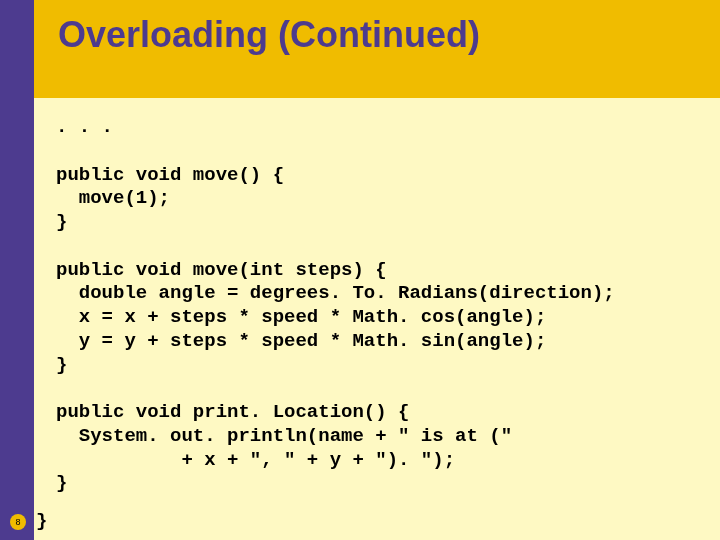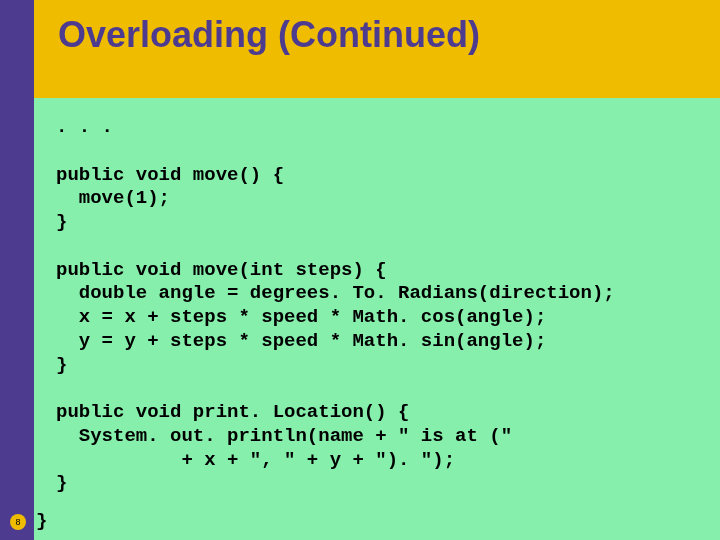--- a/index.html
+++ b/index.html
@@ -1,21 +1,21 @@
 <!DOCTYPE html>
 <html><head>
 <meta charset="utf-8">
 <style>
   * { margin: 0; padding: 0; box-sizing: border-box; }
   html, body { width: 720px; height: 540px; overflow: hidden; font-family: Arial, Helvetica, sans-serif; background: #fff; }
   .slide {
     position: relative;
     width: 720px;
     height: 540px;
-    background: #86efac;
+    background: #fef9c3;
   }
   .sidebar {
     position: absolute;
     left: 0; top: 0;
     width: 34px;
     height: 540px;
     background: #4d3b8f;
   }
   .title-band {
     position: absolute;

